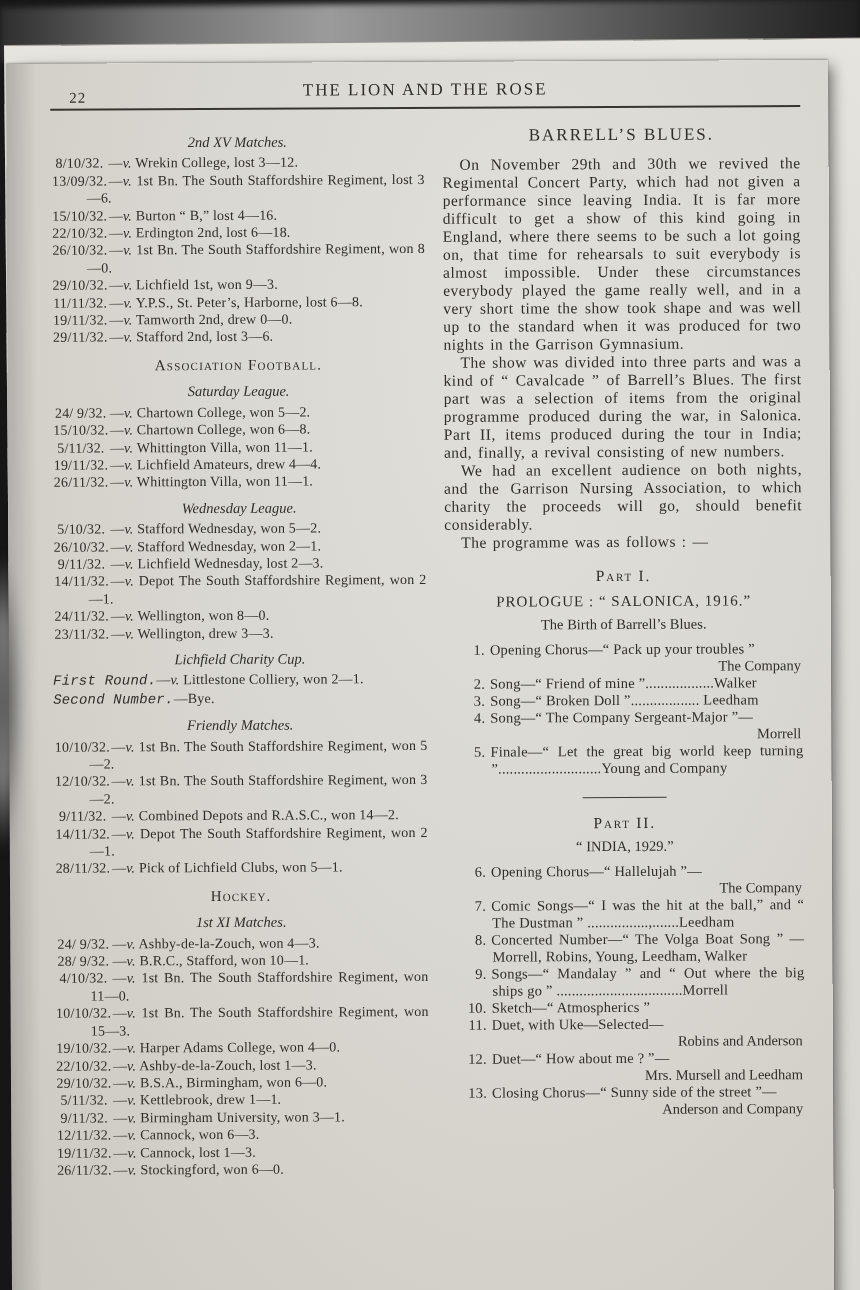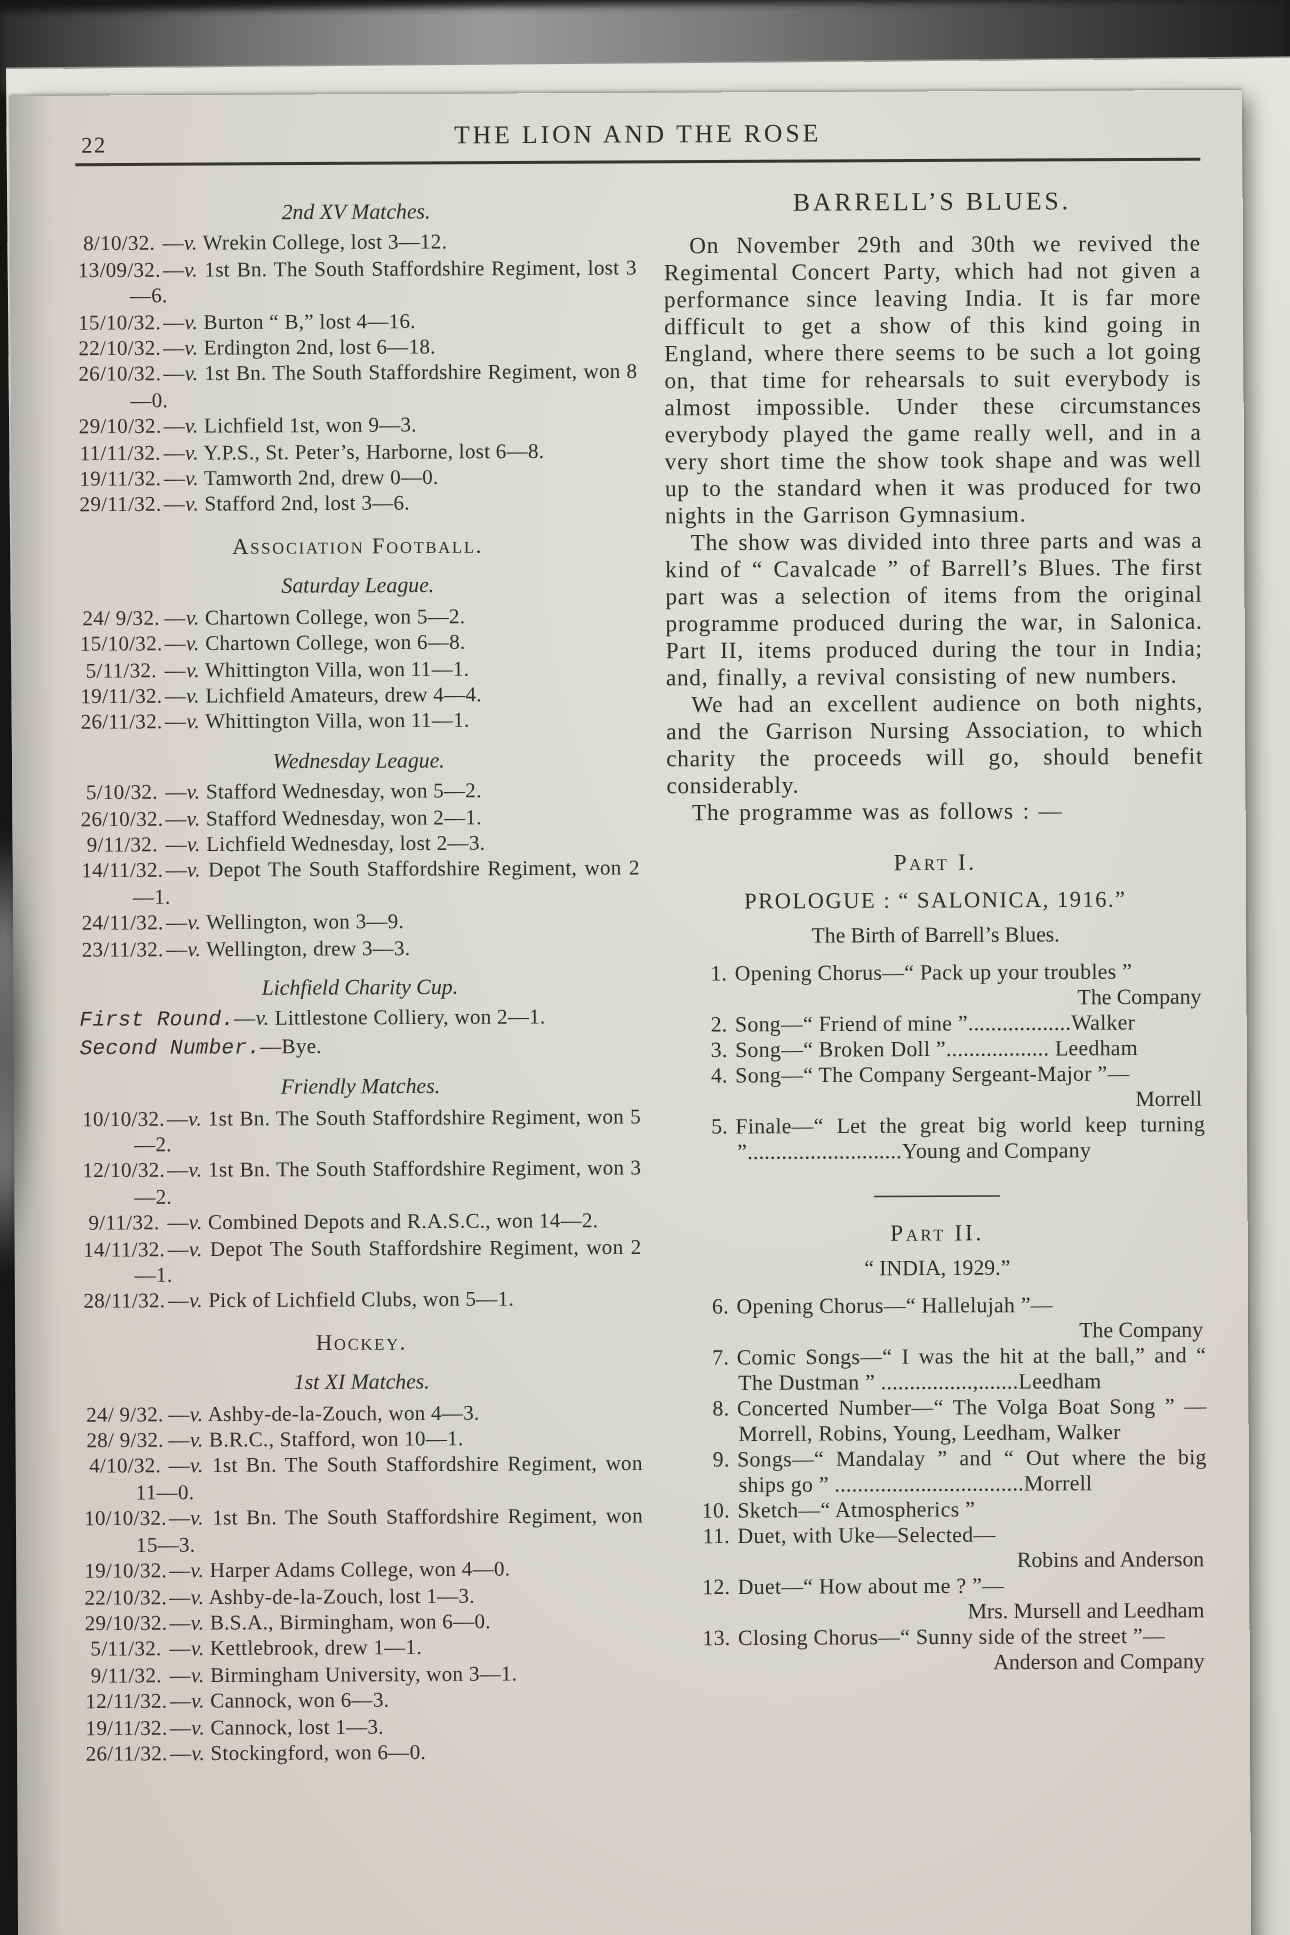--- a/index.html
+++ b/index.html
@@ -16,21 +16,21 @@
         transform:rotate(-0.28deg);transform-origin:top left;
         background:radial-gradient(ellipse at 62% 22%,#e1dfd9 0%,#d9d7d1 45%,#cbc8c1 100%);
         box-shadow:10px 0 14px -6px rgba(0,0,0,0.5), 0 -1px 2px rgba(0,0,0,0.3);
         padding:10px 28px 0 44px;box-sizing:border-box;color:#302e29;}
   .page::before{content:'';position:absolute;left:0;top:0;bottom:0;width:30px;
         background:linear-gradient(90deg,rgba(0,0,0,0.16),rgba(0,0,0,0));pointer-events:none;}
   .thumb{position:absolute;left:-16px;top:552px;width:38px;height:300px;border-radius:50%;
         background:radial-gradient(closest-side,#4f4f4f,#7d7d7d 55%,rgba(150,150,150,0));
         filter:blur(6px);}
   .header{position:relative;height:24px;margin-top:8px;}
-  .pageno{position:absolute;left:4px;bottom:-1px;font-size:15px;letter-spacing:1px;}
+  .pageno{position:absolute;left:19px;bottom:-1px;font-size:15px;letter-spacing:1px;}
   .journal-title{display:block;width:100%;text-align:center;font-size:17px;letter-spacing:2px;}
   .rule{border-bottom:2.5px solid #37352f;margin-top:3px;}
   .columns{display:flex;gap:18px;margin-top:15px;}
   .col-left{width:374px;font-size:14px;line-height:17.4px;}
   .col-right{flex:1;min-width:0;font-size:15.5px;}
   
   .hi{font-style:italic;text-align:center;font-size:14.5px;margin:9px 0 3px;}
   .hc{text-align:center;font-variant:small-caps;font-size:15px;letter-spacing:1.2px;margin:11px 0 3px;}
   .match{text-align:justify;padding-left:36px;text-indent:-36px;letter-spacing:0.2px;}
   .match .date{display:inline-block;width:58px;text-align:center;text-indent:0;}
@@ -82,21 +82,21 @@
           <div class="match"><span class="date">24/ 9/32.</span><span class="sep">—</span><span class="vs">v.</span><span class="mtext"> Chartown College, won 5—2.</span></div>
           <div class="match"><span class="date">15/10/32.</span><span class="sep">—</span><span class="vs">v.</span><span class="mtext"> Chartown College, won 6—8.</span></div>
           <div class="match"><span class="date">5/11/32.</span><span class="sep">—</span><span class="vs">v.</span><span class="mtext"> Whittington Villa, won 11—1.</span></div>
           <div class="match"><span class="date">19/11/32.</span><span class="sep">—</span><span class="vs">v.</span><span class="mtext"> Lichfield Amateurs, drew 4—4.</span></div>
           <div class="match"><span class="date">26/11/32.</span><span class="sep">—</span><span class="vs">v.</span><span class="mtext"> Whittington Villa, won 11—1.</span></div>
           <div class="hi">Wednesday League.</div>
           <div class="match"><span class="date">5/10/32.</span><span class="sep">—</span><span class="vs">v.</span><span class="mtext"> Stafford Wednesday, won 5—2.</span></div>
           <div class="match"><span class="date">26/10/32.</span><span class="sep">—</span><span class="vs">v.</span><span class="mtext"> Stafford Wednesday, won 2—1.</span></div>
           <div class="match"><span class="date">9/11/32.</span><span class="sep">—</span><span class="vs">v.</span><span class="mtext"> Lichfield Wednesday, lost 2—3.</span></div>
           <div class="match"><span class="date">14/11/32.</span><span class="sep">—</span><span class="vs">v.</span><span class="mtext"> Depot The South Staffordshire Regiment, won 2—1.</span></div>
-          <div class="match"><span class="date">24/11/32.</span><span class="sep">—</span><span class="vs">v.</span><span class="mtext"> Wellington, won 3—9.</span></div>
+          <div class="match"><span class="date">24/11/32.</span><span class="sep">—</span><span class="vs">v.</span><span class="mtext"> Wellington, won 8—0.</span></div>
           <div class="match"><span class="date">23/11/32.</span><span class="sep">—</span><span class="vs">v.</span><span class="mtext"> Wellington, drew 3—3.</span></div>
           <div class="hi">Lichfield Charity Cup.</div>
           <div class="round"><span class="rl">First Round.</span><span class="sep">—</span><span class="vs">v.</span><span class="mtext"> Littlestone Colliery, won 2—1.</span></div>
           <div class="round"><span class="rl">Second Number.</span><span class="sep">—</span><span class="mtext">Bye.</span></div>
           <div class="hi">Friendly Matches.</div>
           <div class="match"><span class="date">10/10/32.</span><span class="sep">—</span><span class="vs">v.</span><span class="mtext"> 1st Bn. The South Staffordshire Regiment, won 5—2.</span></div>
           <div class="match"><span class="date">12/10/32.</span><span class="sep">—</span><span class="vs">v.</span><span class="mtext"> 1st Bn. The South Staffordshire Regiment, won 3—2.</span></div>
           <div class="match"><span class="date">9/11/32.</span><span class="sep">—</span><span class="vs">v.</span><span class="mtext"> Combined Depots and R.A.S.C., won 14—2.</span></div>
           <div class="match"><span class="date">14/11/32.</span><span class="sep">—</span><span class="vs">v.</span><span class="mtext"> Depot The South Staffordshire Regiment, won 2—1.</span></div>
           <div class="match"><span class="date">28/11/32.</span><span class="sep">—</span><span class="vs">v.</span><span class="mtext"> Pick of Lichfield Clubs, won 5—1.</span></div>

